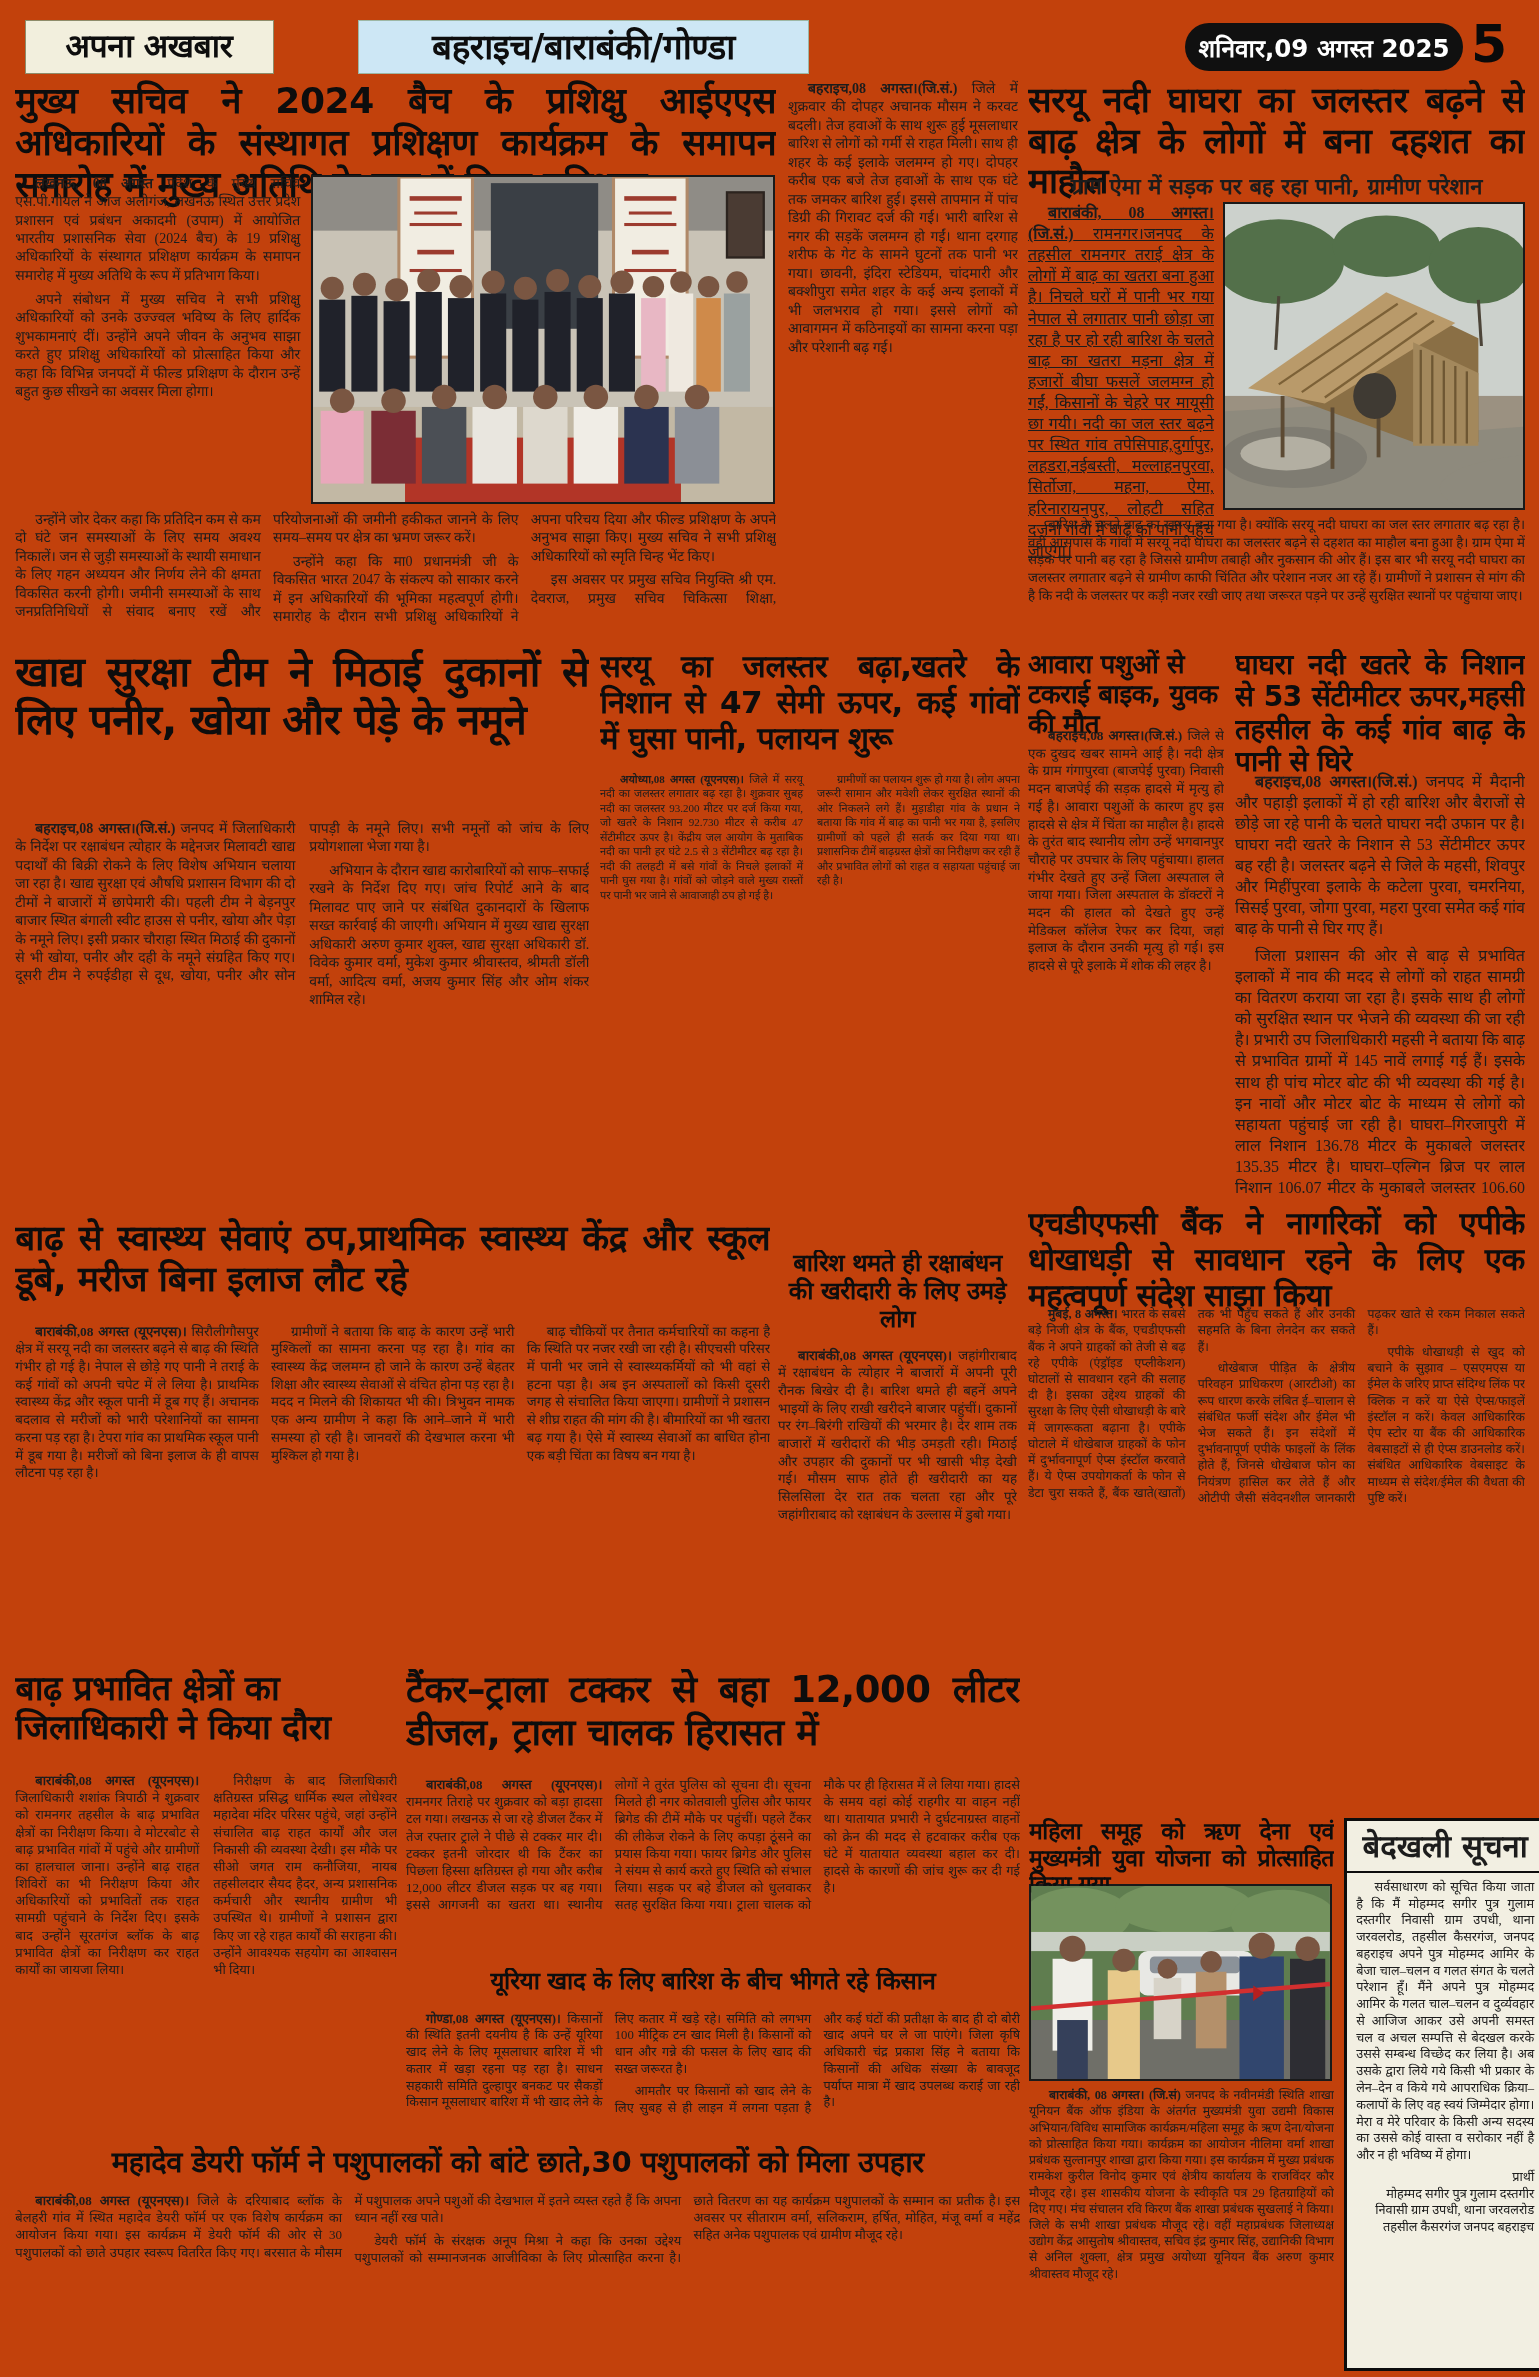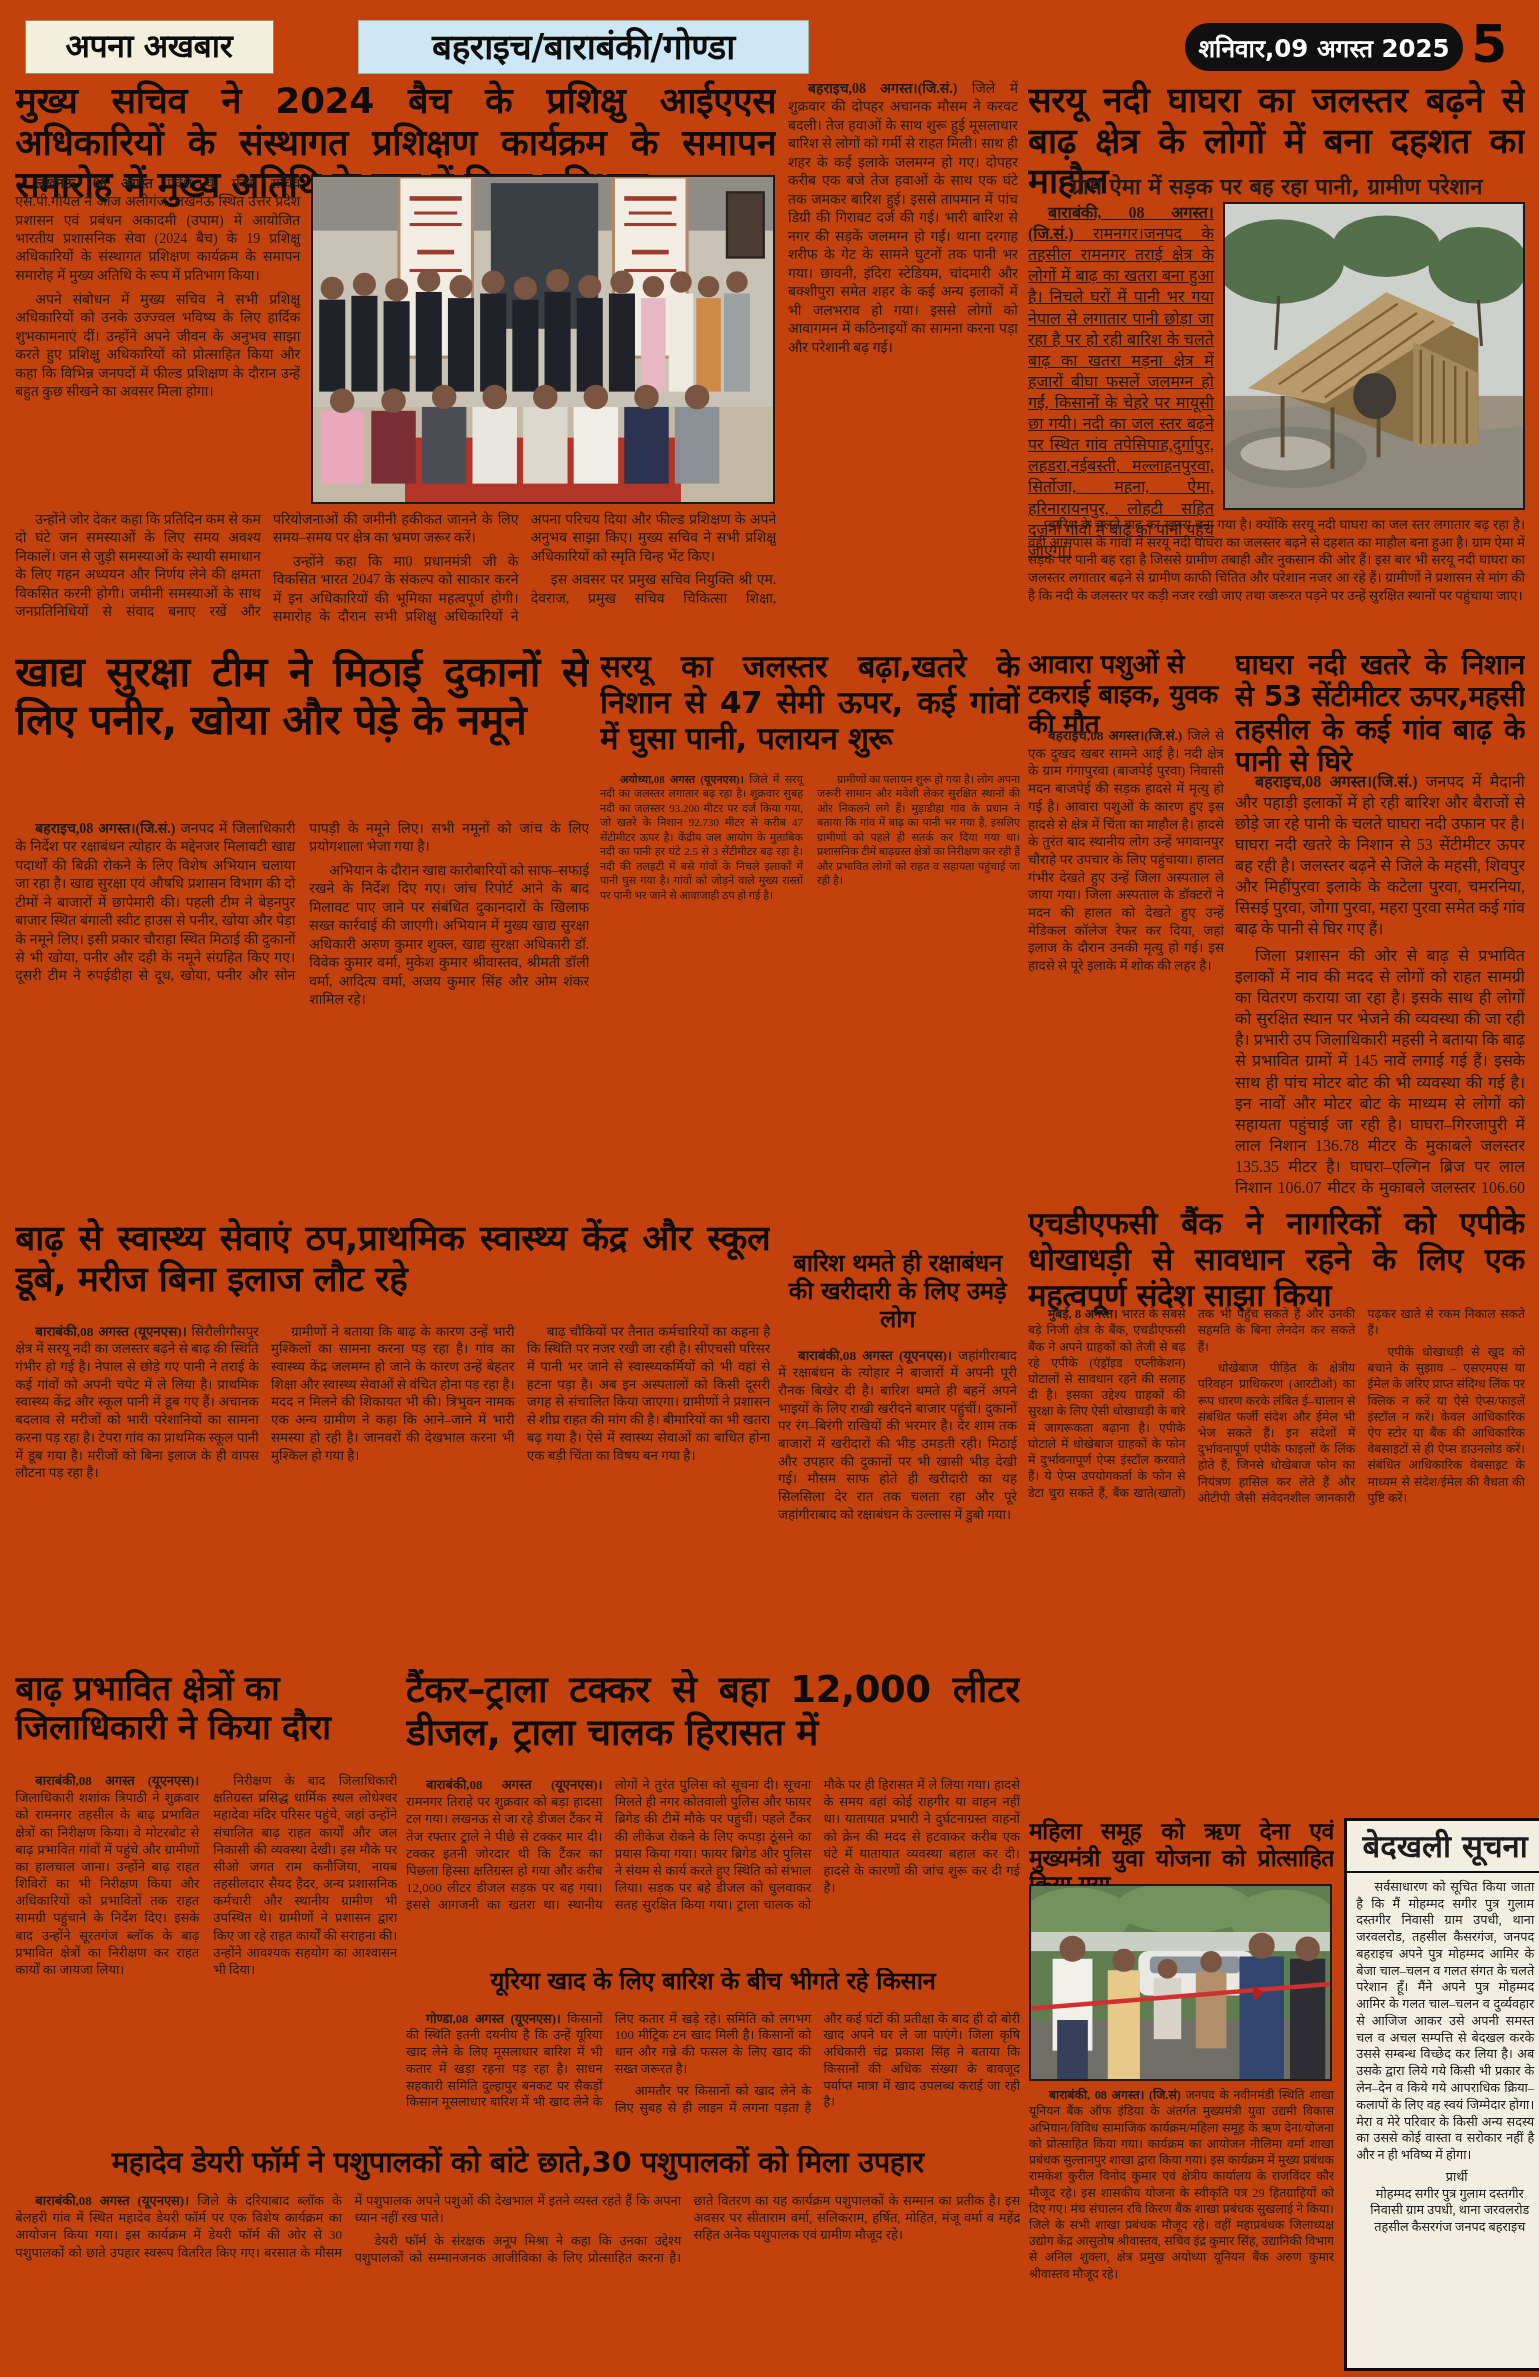--- a/index.html
+++ b/index.html
@@ -18,21 +18,21 @@
   .photo{border:2.3px solid #1a1a1a;background:#8d8a82;display:block;}
   
   .masthead-box{background:#f2efdd;border:1.5px solid #8e8c6a;display:flex;align-items:center;justify-content:center;}
   .edition-box{background:#cde7f5;border:0.8px solid #9db7a5;display:flex;align-items:center;justify-content:center;}
   .date-pill{background:#101010;color:#fff;border-radius:26px;display:flex;align-items:center;justify-content:center;
              font-family:"DejaVu Sans","Liberation Sans",sans-serif;font-weight:bold;}
   .pagenum{font-family:"DejaVu Sans","Liberation Sans",sans-serif;font-weight:900;color:#0a0a0a;}
   .notice-box{border:3.8px solid #0d0d0d;background:#f2efe2;padding:7.7px 9.2px;}
   .notice-title{font-family:"DejaVu Sans","Liberation Sans",sans-serif;font-weight:900;text-align:center;
                 border-bottom:2.3px solid #0d0d0d;margin:-7.7px -9.2px 6.1px -9.2px;padding:3.1px 0 4.6px 0;}
-  .sig{ text-align:center;margin-top:4.6px;line-height:1.3;}
+  .sig{ text-align:right;margin-top:4.6px;line-height:1.3;}
   .sig div{padding-left:46px;}
 </style>
 </head>
 <body>
 
 <div class="page">
 
   <div class="b masthead-box" style="left:24.5px;top:20px;width:247px;height:52px;">
     <span class="hl" style="font-size:32px;">अपना अखबार</span>
   </div>

